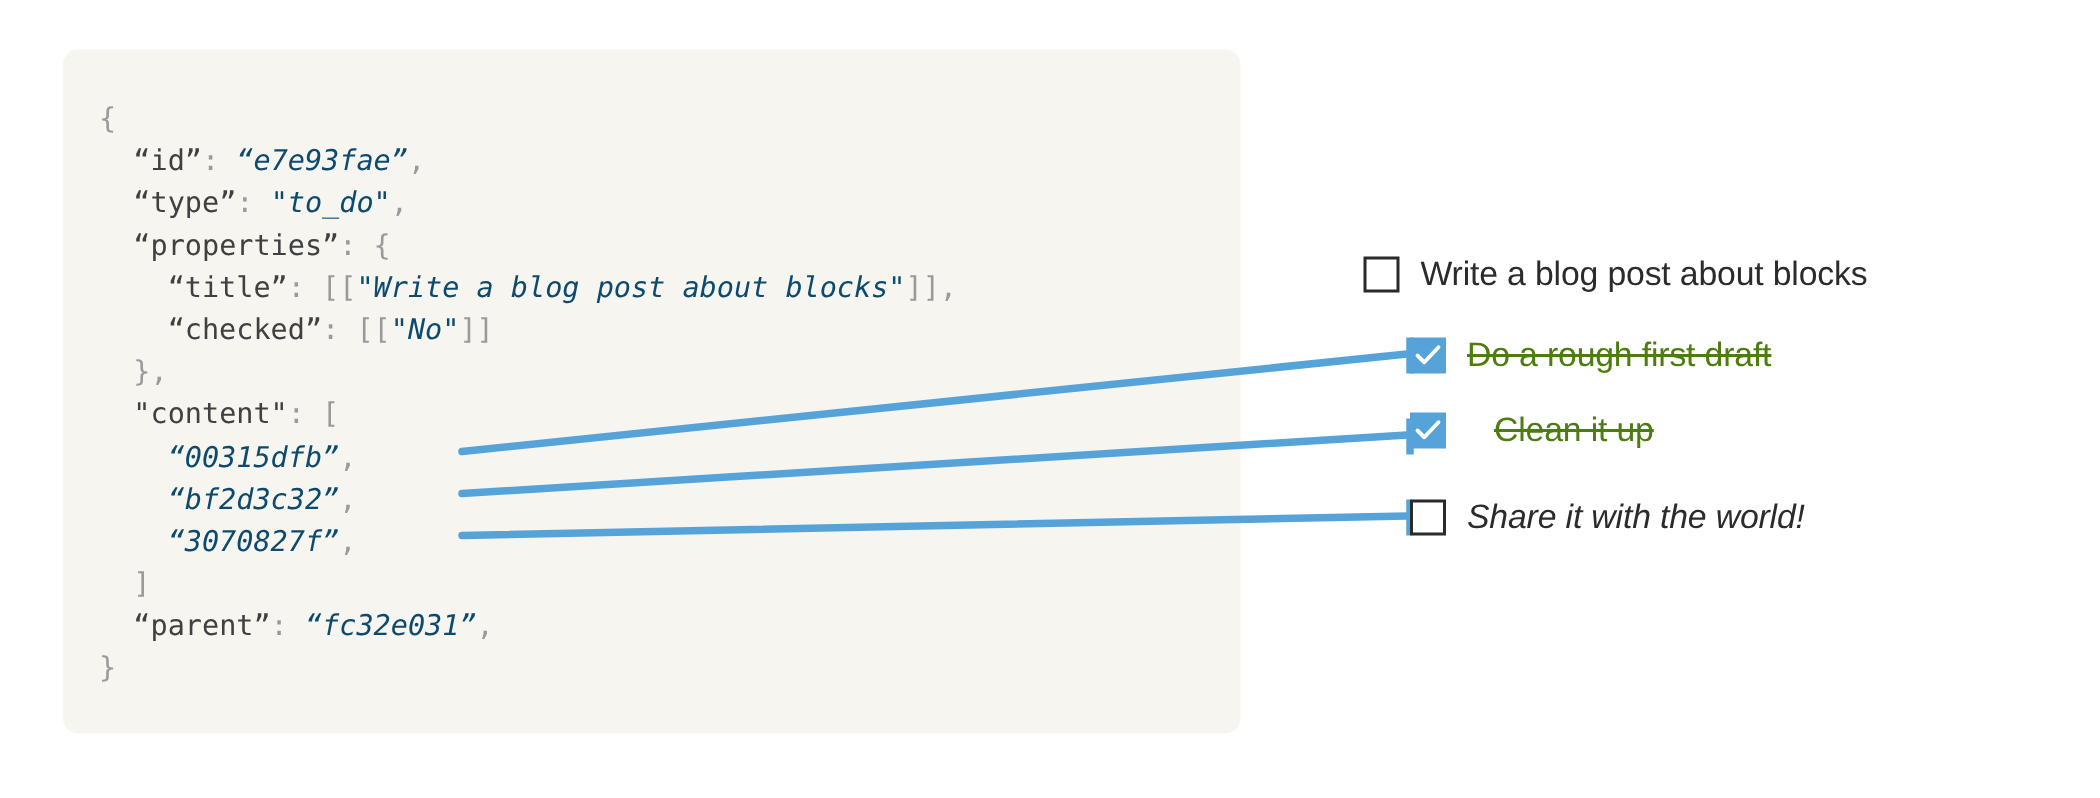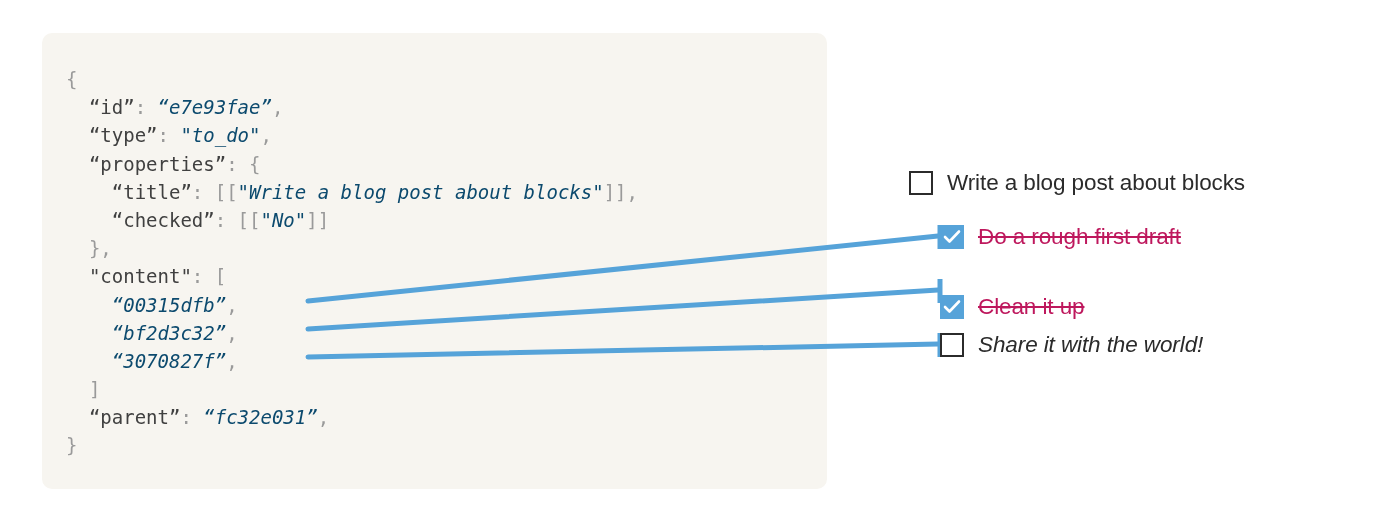--- a/index.html
+++ b/index.html
@@ -59,21 +59,21 @@
   }
   .todo-row {
     position: absolute;
     left: 0;
     display: flex;
     align-items: center;
     height: 30px;
   }
   .todo-row.r0 { top: 0px; }
   .todo-row.r1 { top: 54px; }
-  .todo-row.r2 { top: 124px; }
+  .todo-row.r2 { top: 104px; gap: 18px; }
   .todo-row.r3 { top: 162px; font-style: italic; }
 
   .cbox {
     width: 24px;
     height: 24px;
     box-sizing: border-box;
     flex: 0 0 auto;
     position: relative;
   }
   .cbox.unchecked {
@@ -91,21 +91,21 @@
   }
 
   .todo-label {
     margin-left: 14px;
     font-size: 22.5px;
     color: #2B2B2B;
     white-space: nowrap;
     letter-spacing: -0.1px;
   }
   .todo-label.done {
-    color: #be185d;
+    color: #4d7c0f;
     text-decoration: line-through;
     text-decoration-thickness: 1.5px;
   }
   .indent-1 { margin-left: 31px; }
 </style>
 </head>
 <body>
 
 <div id="stage">
 

